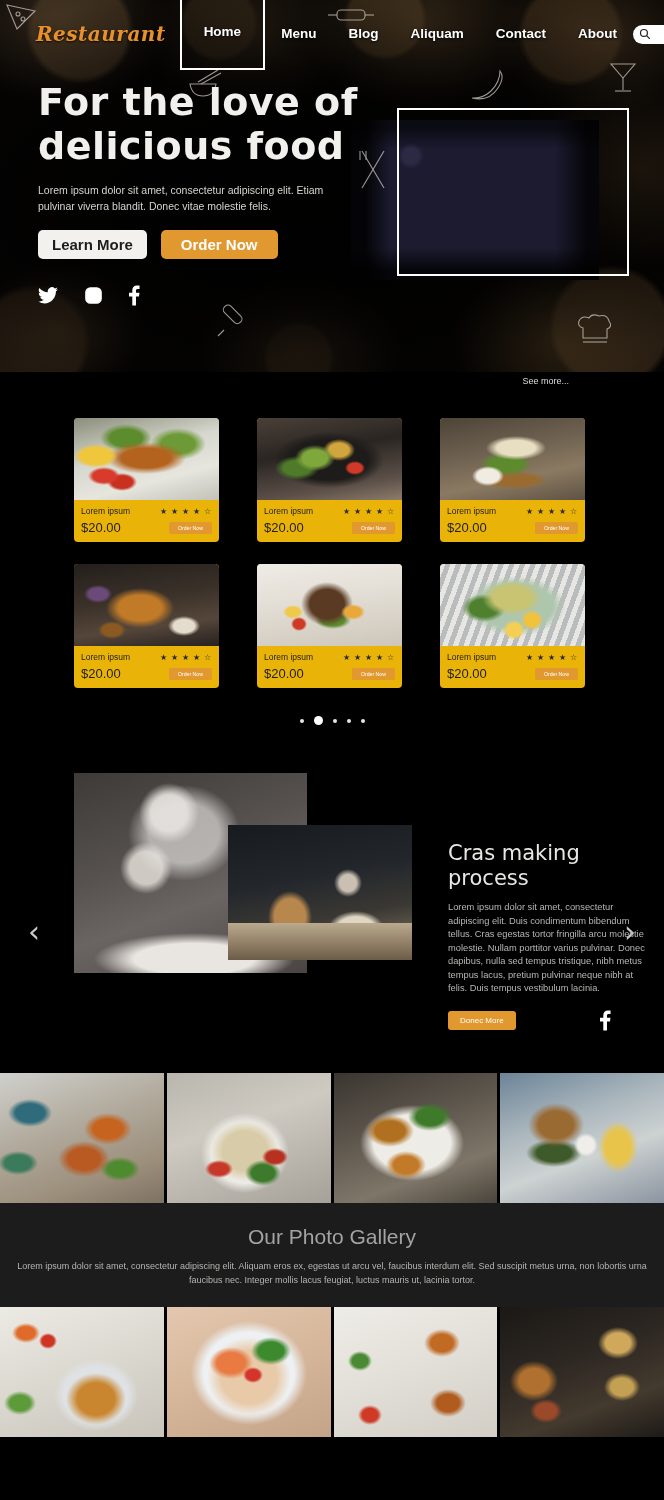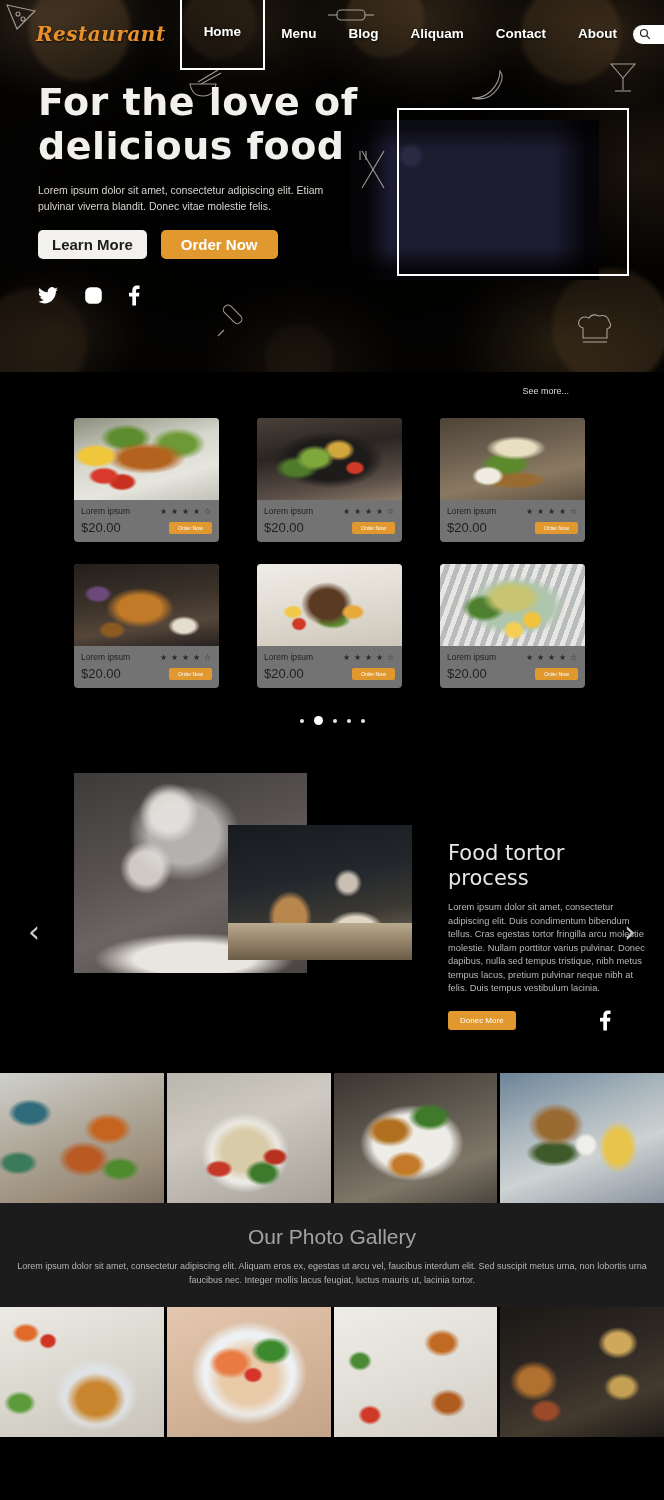--- a/index.html
+++ b/index.html
@@ -113,25 +113,25 @@
       linear-gradient(90deg, rgba(0,0,0,.85) 0 6%, rgba(0,0,0,0) 16%),
       linear-gradient(270deg, rgba(0,0,0,.8) 0 5%, rgba(0,0,0,0) 18%),
       linear-gradient(0deg, rgba(0,0,0,.8) 0 6%, rgba(0,0,0,0) 20%),
       linear-gradient(180deg, rgba(0,0,0,.6) 0 5%, rgba(0,0,0,0) 18%);
   }
   
   .deco { position: absolute; stroke: #cfcac2; fill: none; stroke-width: 1.1; opacity: .75; z-index: 5; }
 
   
   .cards-sec { position: relative; background: #000; padding: 14px 0 0; }
-  .see-more { position: absolute; right: 95px; top: 14px; color: #dcdcdc; font-size: 9px; cursor: pointer; }
+  .see-more { position: absolute; right: 95px; top: 4px; color: #dcdcdc; font-size: 9px; cursor: pointer; }
   .card-rows { padding-top: 32px; }
   .card-row { display: flex; gap: 38px; padding-left: 74px; margin-bottom: 22px; }
   .card {
-    width: 145px; background: #737373; border-radius: 4px; overflow: hidden;
+    width: 145px; background: #eab308; border-radius: 4px; overflow: hidden;
     box-shadow: 0 1px 5px rgba(0,0,0,.6); cursor: pointer;
   }
   .card-img { width: 145px; height: 82px; background-size: cover; }
   .card-body { padding: 6px 7px 7px; }
   .card-top { display: flex; align-items: center; justify-content: space-between; }
   .card-title { font-size: 8.5px; color: #1f1f1f; }
   .stars { font-size: 8px; color: #2a2a2a; letter-spacing: .8px; }
   .card-bot { display: flex; align-items: center; justify-content: space-between; margin-top: 4px; }
   .card-price { font-size: 13px; color: #1f1f1f; }
   .order-btn {
@@ -425,21 +425,21 @@
       <span class="dot"></span>
       <span class="dot"></span>
     </div>
   </section>
 
   <section class="process">
     <div class="p-img1"></div>
     <div class="p-img2"></div>
     <div class="p-img2-shelf"></div>
     <div class="p-txt">
-      <div class="p-title">Food tortor</div>
+      <div class="p-title">Cras making</div>
       <div class="p-title">process</div>
       <p class="p-body">Lorem ipsum dolor sit amet, consectetur adipiscing elit. Duis condimentum bibendum tellus. Cras egestas tortor fringilla arcu molestie molestie. Nullam porttitor varius pulvinar. Donec dapibus, nulla sed tempus tristique, nibh metus tempus lacus, pretium pulvinar neque nibh at felis. Duis tempus vestibulum lacinia.</p>
       <div class="p-foot">
         <button class="read-more">Donec More</button>
         <svg width="11" height="21" viewBox="0 0 12 22">
             <path d="M7.6 22V12h3.3l.5-3.9H7.6V5.7c0-1.1.3-1.9 1.9-1.9h2V.2C11.1.1 9.9 0 8.5 0 5.6 0 3.6 1.8 3.6 5.2v2.9H0V12h3.6v10z"></path>
           </svg>
       </div>
     </div>
   </section>

